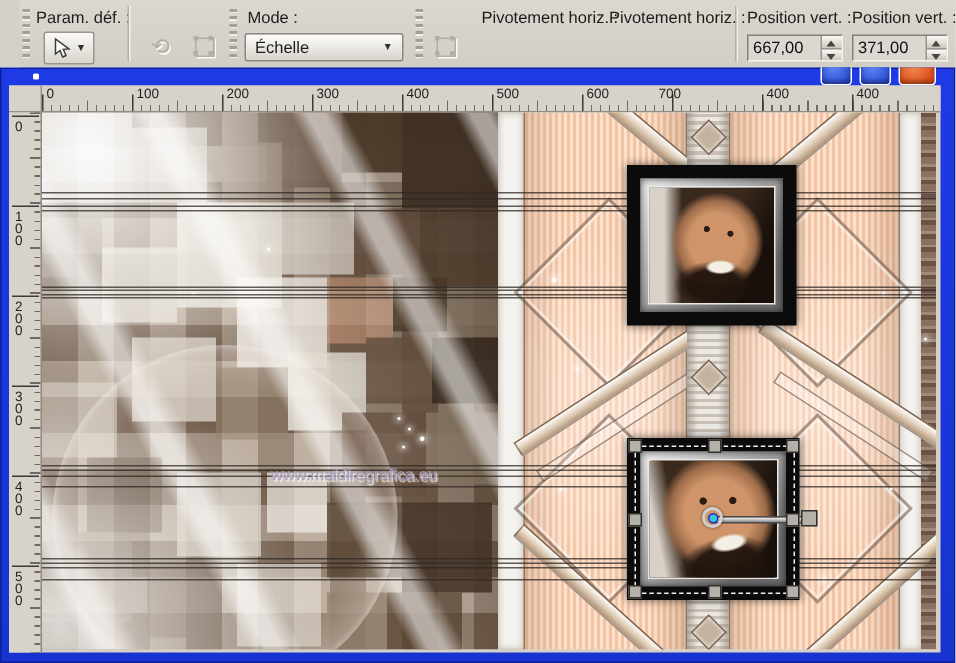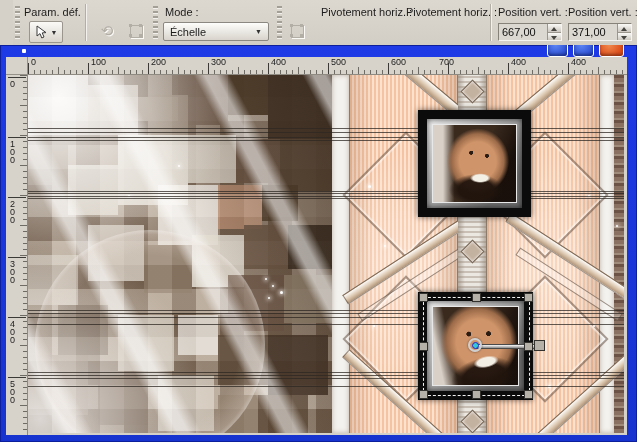--- a/index.html
+++ b/index.html
@@ -315,20 +315,21 @@
             <div class="spark" style="left: 588px; top: 150px; width: 2px; height: 2px;"></div>
             <div class="spark" style="left: 150px; top: 90px; width: 2px; height: 2px;"></div>
             <div class="spark" style="left: 237px; top: 203px; width: 2px; height: 2px;"></div>
             <div class="spark" style="left: 244px; top: 210px; width: 2px; height: 2px;"></div>
             <div class="spark" style="left: 252px; top: 216px; width: 3px; height: 3px;"></div>
             <div class="spark" style="left: 240px; top: 222px; width: 2px; height: 2px;"></div>
             <div class="spark" style="left: 100px; top: 120px; width: 2px; height: 2px;"></div>
           </div>
 
         <div id="wm">
+          <div class="u">www.maidiregrafica.eu</div>
         </div>
 
         <div class="photo" style="left:390px;top:35px;width:113px;height:107px">
           <div class="mat">
             <div class="face-wrap">
                 <div class="face"></div>
               </div>
           </div>
         </div>
 

